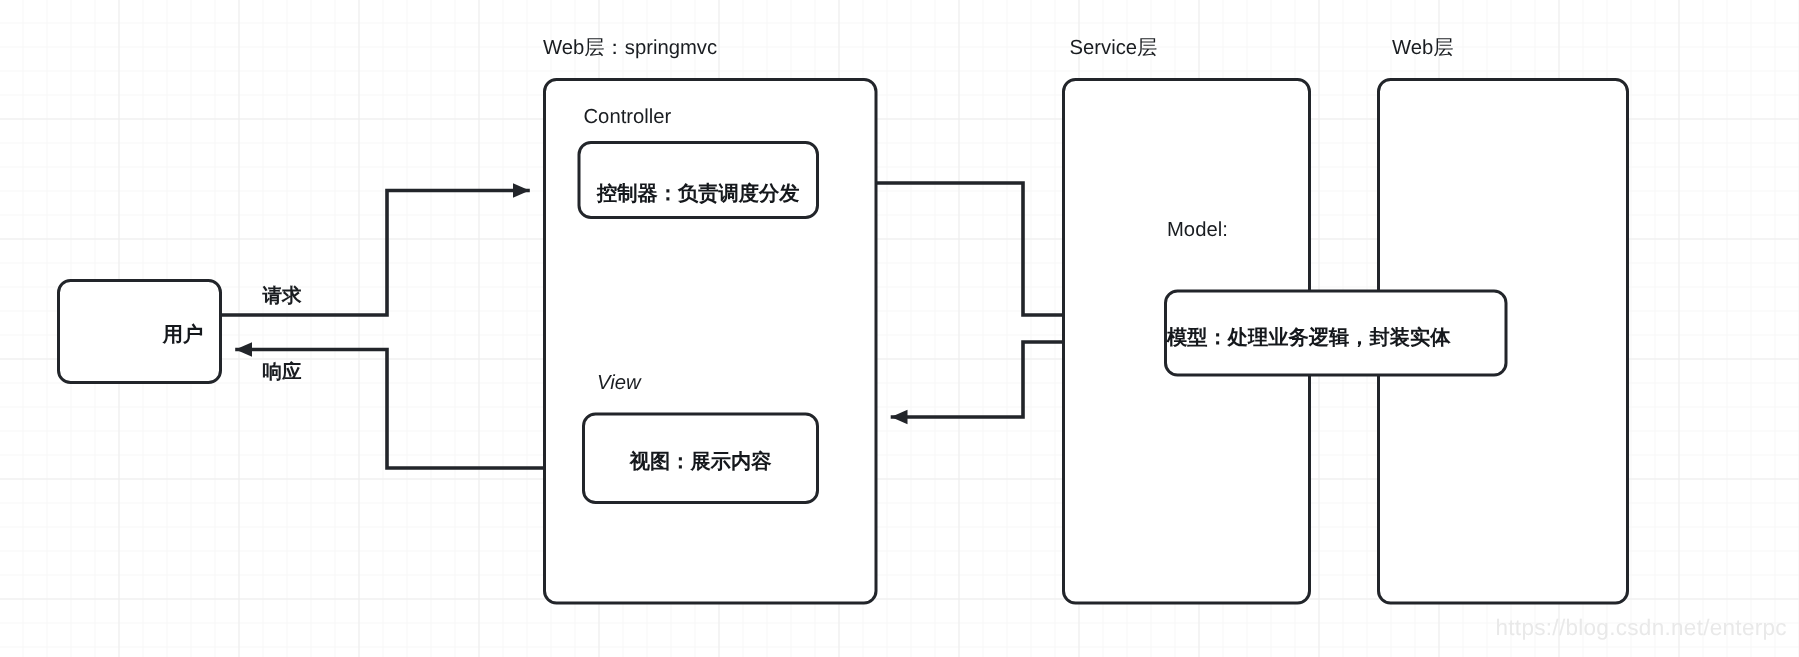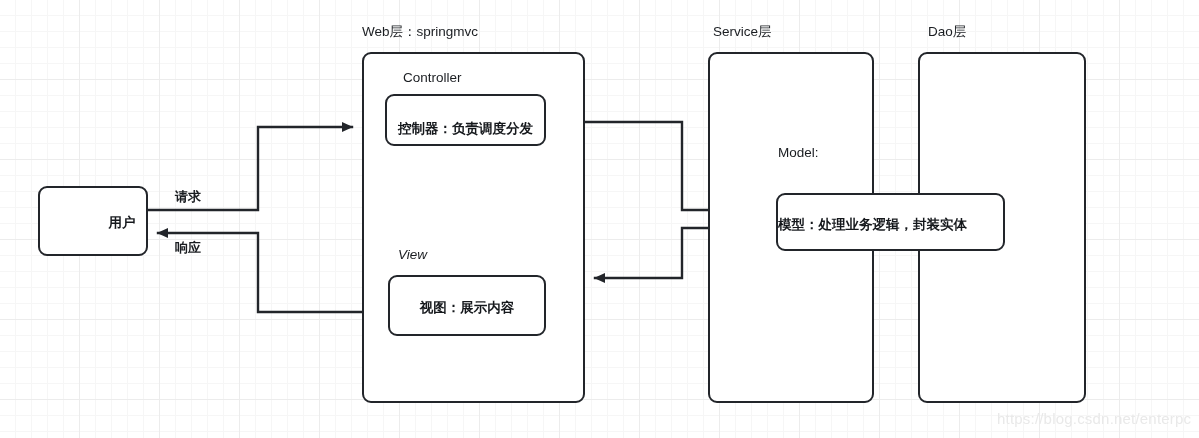--- a/index.html
+++ b/index.html
@@ -88,24 +88,24 @@
       <path d="M776,228 L682,228 L682,278 L595,278" marker-end="url(#ah)"></path>
     </g>
   </svg>
 
   <div class="caption" style="left:362px; top:24px;">Web层：springmvc</div>
   <div class="box" style="left:362px; top:52px; width:223px; height:351px;"></div>
 
   <div class="caption" style="left:713px; top:24px;">Service层</div>
   <div class="box" style="left:708px; top:52px; width:166px; height:351px;"></div>
 
-  <div class="caption" style="left:928px; top:24px;">Dao层</div>
+  <div class="caption" style="left:928px; top:24px;">Web层</div>
   <div class="box" style="left:918px; top:52px; width:168px; height:351px;"></div>
 
-  <div class="caption" style="left:389px; top:70px;margin-left:14px;">Controller</div>
+  <div class="caption" style="left:389px; top:70px;">Controller</div>
   <div class="box inner" style="left:385px; top:94px; width:161px; height:52px;">
     <div class="boxlabel cjk" style="left:0; top:24px; width:157px;">控制器：负责调度分发</div>
   </div>
 
   <div class="caption" style="left:398px; top:247px;font-style:italic;">View</div>
   <div class="box inner" style="left:388px; top:275px; width:158px; height:61px;">
     <div class="boxlabel cjk" style="left:0; top:22px; width:154px;">视图：展示内容</div>
   </div>
 
   <div class="box" style="left:38px; top:186px; width:110px; height:70px;">

